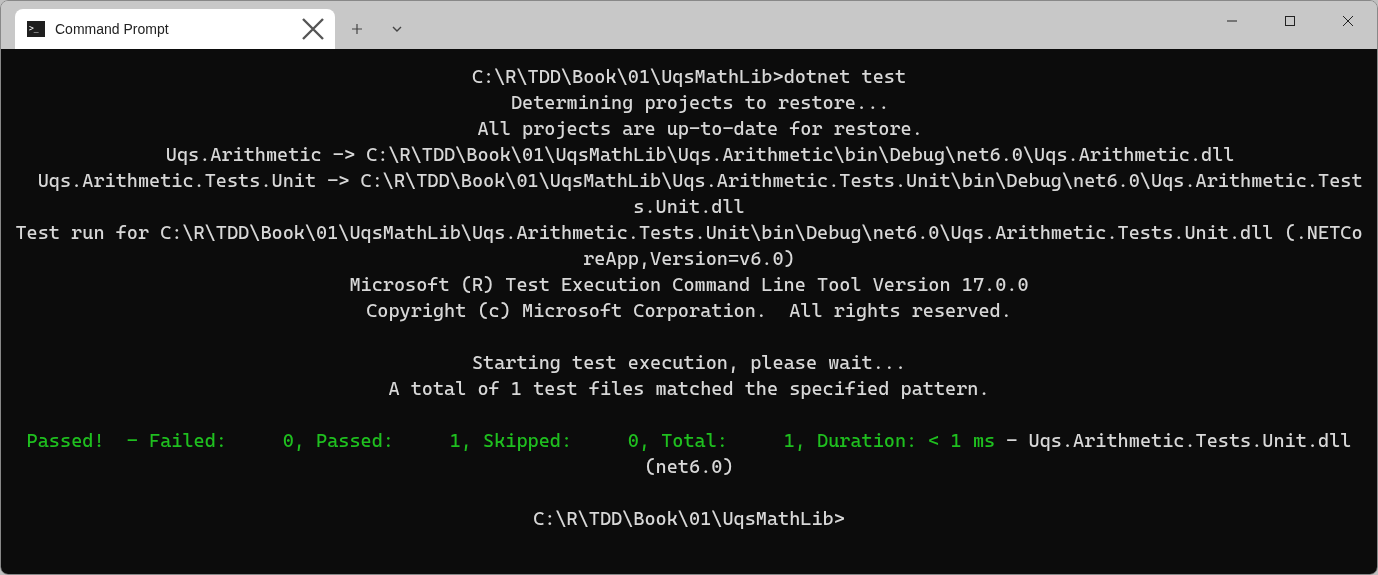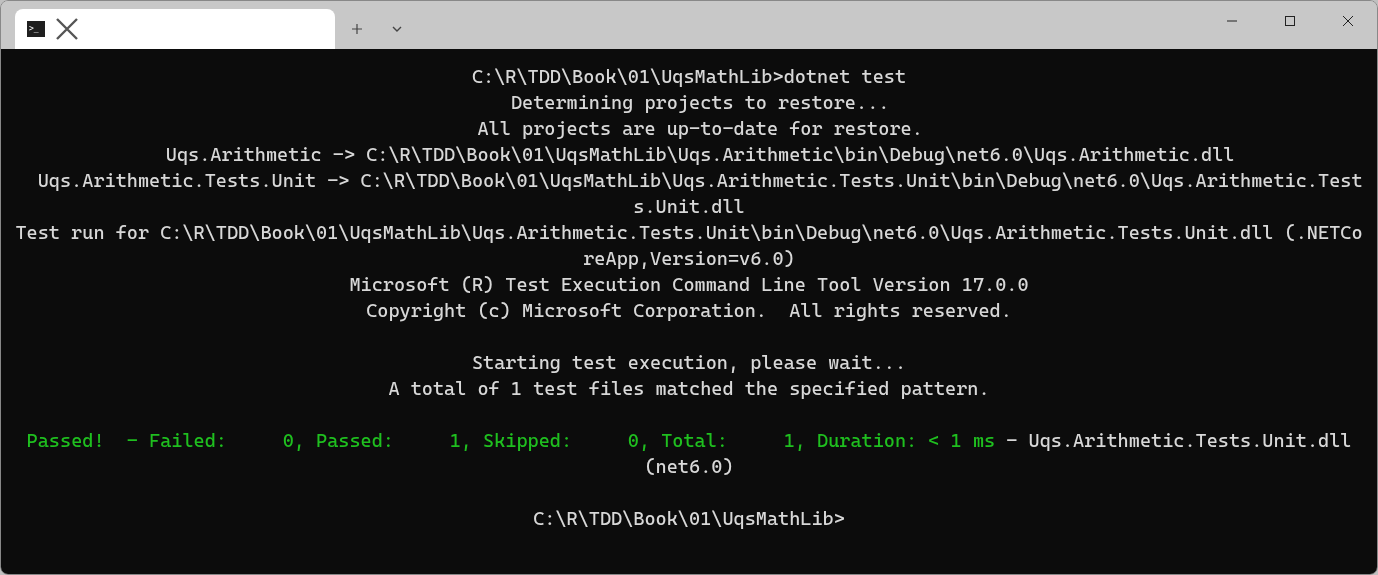--- a/index.html
+++ b/index.html
@@ -126,20 +126,21 @@
     .green { color: #1fbf1f; }
   </style>
 </head>
 <body>
 
 <div class="window">
 
   <div class="titlebar">
     <div class="tab">
       <span class="tab-icon"></span>
+      <span class="tab-title">Command Prompt</span>
       <span class="tab-close">
         <svg viewBox="0 0 12 12" stroke="#555" stroke-width="1.2" fill="none">
             <path d="M1 1 L11 11 M11 1 L1 11"></path>
           </svg>
       </span>
     </div>
     <div class="tab-actions">
       <div class="tab-action-btn">
         <svg viewBox="0 0 12 12" width="12" height="12" stroke="#444" stroke-width="1.2">
             <path d="M6 1 V11 M1 6 H11"></path>

